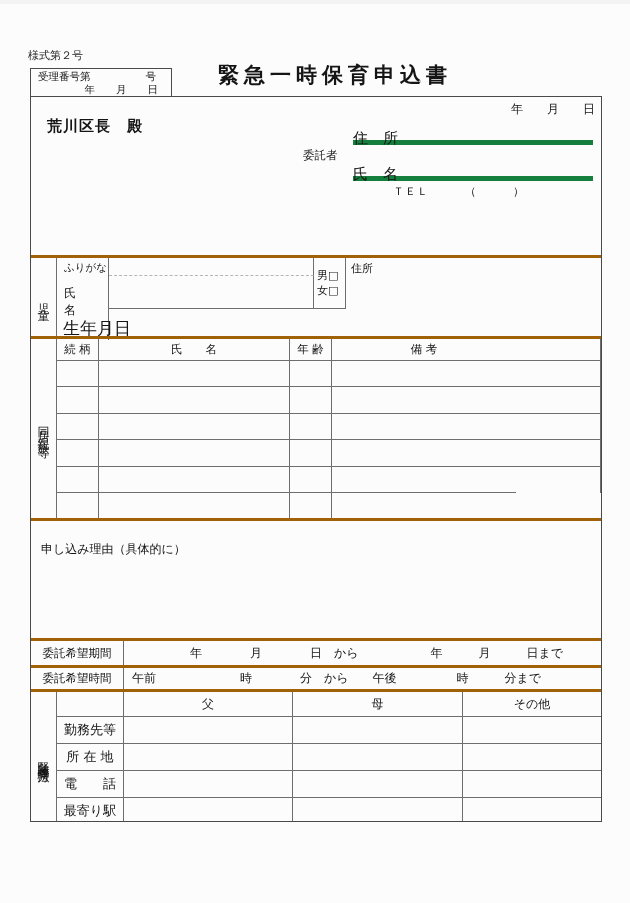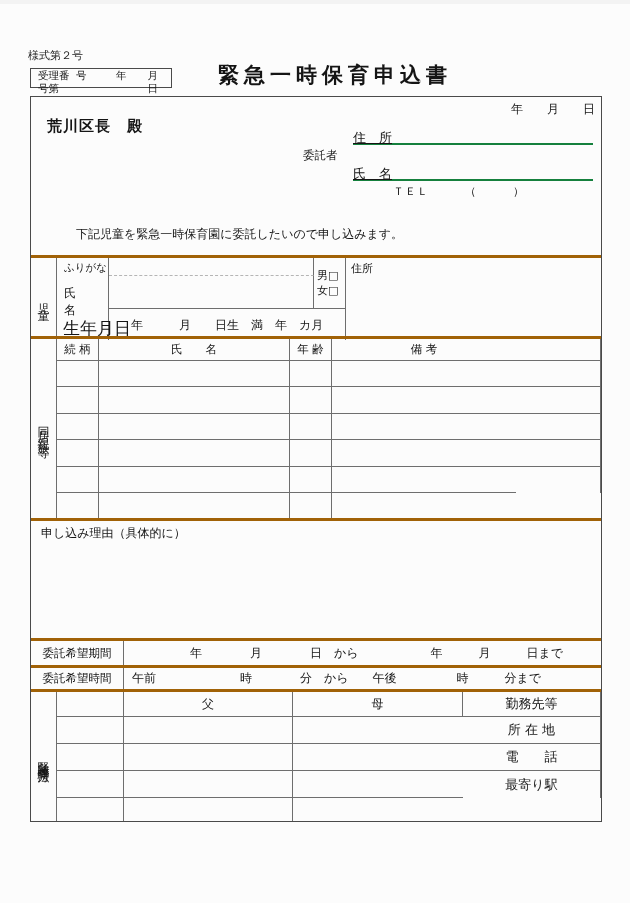--- a/index.html
+++ b/index.html
@@ -8,23 +8,23 @@
   .page {
     position:relative; width:630px; height:903px; background:#fcfcfc;
     margin:4px auto; overflow:hidden;
   }
   
   .form-number {
     position:absolute; left:28px; top:44px;
     font-family:"DejaVu Serif", serif; font-size:11px; color:#222;
   }
   .receipt-box {
-    position:absolute; left:30px; top:64px; width:142px; height:20px;
+    position:absolute; left:30px; top:64px; width:142px; height:29px;
     border:1px solid #4a4a4a; font-size:10.5px; line-height:13px;
-    display:flex; justify-content:center; background:#fcfcfc;
+    display:flex; flex-direction:column; justify-content:center; background:#fcfcfc;
     z-index:2;
   }
   .receipt-line1 { display:flex; justify-content:space-between; padding:0 15px 0 7px; }
   .receipt-line2 { text-align:right; padding-right:13px; }
   .form-title {
     position:absolute; left:165px; top:57px; width:340px;
     text-align:center; font-size:21px; font-weight:700; letter-spacing:5px;
     white-space:nowrap;
   }
   
@@ -32,21 +32,21 @@
     position:absolute; left:30px; top:92px; width:572px; height:726px;
     border:1px solid #4a4a4a; overflow:hidden; background:#fcfcfc;
   }
   .sec { position:relative; width:100%; border-top:3px solid #a16207; }
   .sec.first { border-top:none; }
 
   
   .head-area { height:158px; }
   .date-line { position:absolute; top:4px; right:6px; font-size:12px; }
   .addressee { position:absolute; left:16px; top:20px; font-size:15px; font-weight:600; letter-spacing:1px; }
-  .ul-row { position:absolute; left:322px; width:240px; height:16px; border-bottom:2px solid #15803d; font-size:13px;text-decoration:underline; }
+  .ul-row { position:absolute; left:322px; width:240px; height:16px; border-bottom:5px solid #15803d; font-size:15px; }
   .ul-row.addr { top:32px; }
   .ul-row.name { top:68px; }
   .consignor-label { position:absolute; left:272px; top:51px; font-size:11.5px;text-align:right; }
   .tel-row { position:absolute; left:362px; top:87px; font-size:11px; letter-spacing:1px; }
   .statement { position:absolute; left:45px; top:129px; font-size:12px; }
 
   
   .vcell { display:flex; align-items:center; justify-content:center; }
   .vtext { writing-mode:vertical-rl; text-orientation:upright; font-size:12px; line-height:1; white-space:nowrap; }
   .ls6 { letter-spacing:6px; }
@@ -72,21 +72,21 @@
 
   
   .family-sec { height:182px; display:grid;
     grid-template-columns:26px 42px 191px 42px 184px 1fr;
     grid-template-rows:22px repeat(6, 26.4px); }
   .flabel { grid-column:1; grid-row:1 / span 7; }
   .fhead { font-size:11.5px; display:flex; align-items:center; justify-content:center; white-space:nowrap; }
 
   
   .reason-sec { height:120px; }
-  .reason-label { position:absolute; left:10px; top:4px; font-size:12px; }
+  .reason-label { position:absolute; left:10px; top:20px; font-size:12px; }
 
   
   .row-sec { display:grid; grid-template-columns:93px 1fr;text-align:center; }
   .period-sec { height:27px; }
   .time-sec { height:24px; }
   .rlabel { font-size:11.5px; display:flex; align-items:center; justify-content:center; white-space:nowrap; }
   .rvalue { font-size:12px; display:flex; align-items:center; white-space:nowrap; overflow:hidden; }
   .period-sec .rvalue { padding-left:66px; }
   .time-sec .rvalue { padding-left:8px; }
 
@@ -121,37 +121,35 @@
       <div class="date-line">年　　月　　日</div>
       <div class="addressee">荒川区長　殿</div>
       <div class="ul-row addr">
         <span>住　所</span>
       </div>
       <div class="consignor-label">委託者</div>
       <div class="ul-row name">
         <span>氏　名</span>
       </div>
       <div class="tel-row">ＴＥＬ　　　（　　　）</div>
-      <div class="statement">下記児童を緊急一時保育園に委託したいので申し込みます。</div>
     </div>
 
     <div class="sec child-sec">
       <div class="cell vcell br child-label">
         <span class="vtext ls6">児童</span>
       </div>
       <div class="cell br furi-label">ふりがな</div>
       <div class="cell br furi-input"></div>
       <div class="cell br cname-label">氏　　名</div>
       <div class="cell br bb cname-input"></div>
       <div class="cell br bb sex-cell">
         <div>男□</div>
         <div>女□</div>
       </div>
       <div class="cell br birth-label">生年月日</div>
-      <div class="cell br birth-input">年　　　月　　日生　満　年　カ月</div>
       <div class="cell caddr-cell">
         <span>住所</span>
       </div>
     </div>
 
     <div class="sec family-sec">
       <div class="cell vcell br flabel">
         <span class="vtext ls5">同居親族等</span>
       </div>
       <div class="cell br bb fhead">続 柄</div>
@@ -204,20 +202,21 @@
       <div class="cell rvalue">午前　　　　　　　時　　　　分　から　　午後　　　　　時　　　分まで</div>
     </div>
 
     <div class="sec emer-sec">
       <div class="cell vcell br elabel">
         <span class="vtext ls1">緊急時連絡方法</span>
       </div>
       <div class="cell br bb"></div>
       <div class="cell br bb ehead">父</div>
       <div class="cell br bb ehead">母</div>
+      <div class="cell bb ehead">その他</div>
 
       <div class="cell br bb erowlabel">勤務先等</div>
       <div class="cell br bb"></div>
       <div class="cell br bb"></div>
       <div class="cell bb"></div>
 
       <div class="cell br bb erowlabel">所 在 地</div>
       <div class="cell br bb"></div>
       <div class="cell br bb"></div>
       <div class="cell bb"></div>

